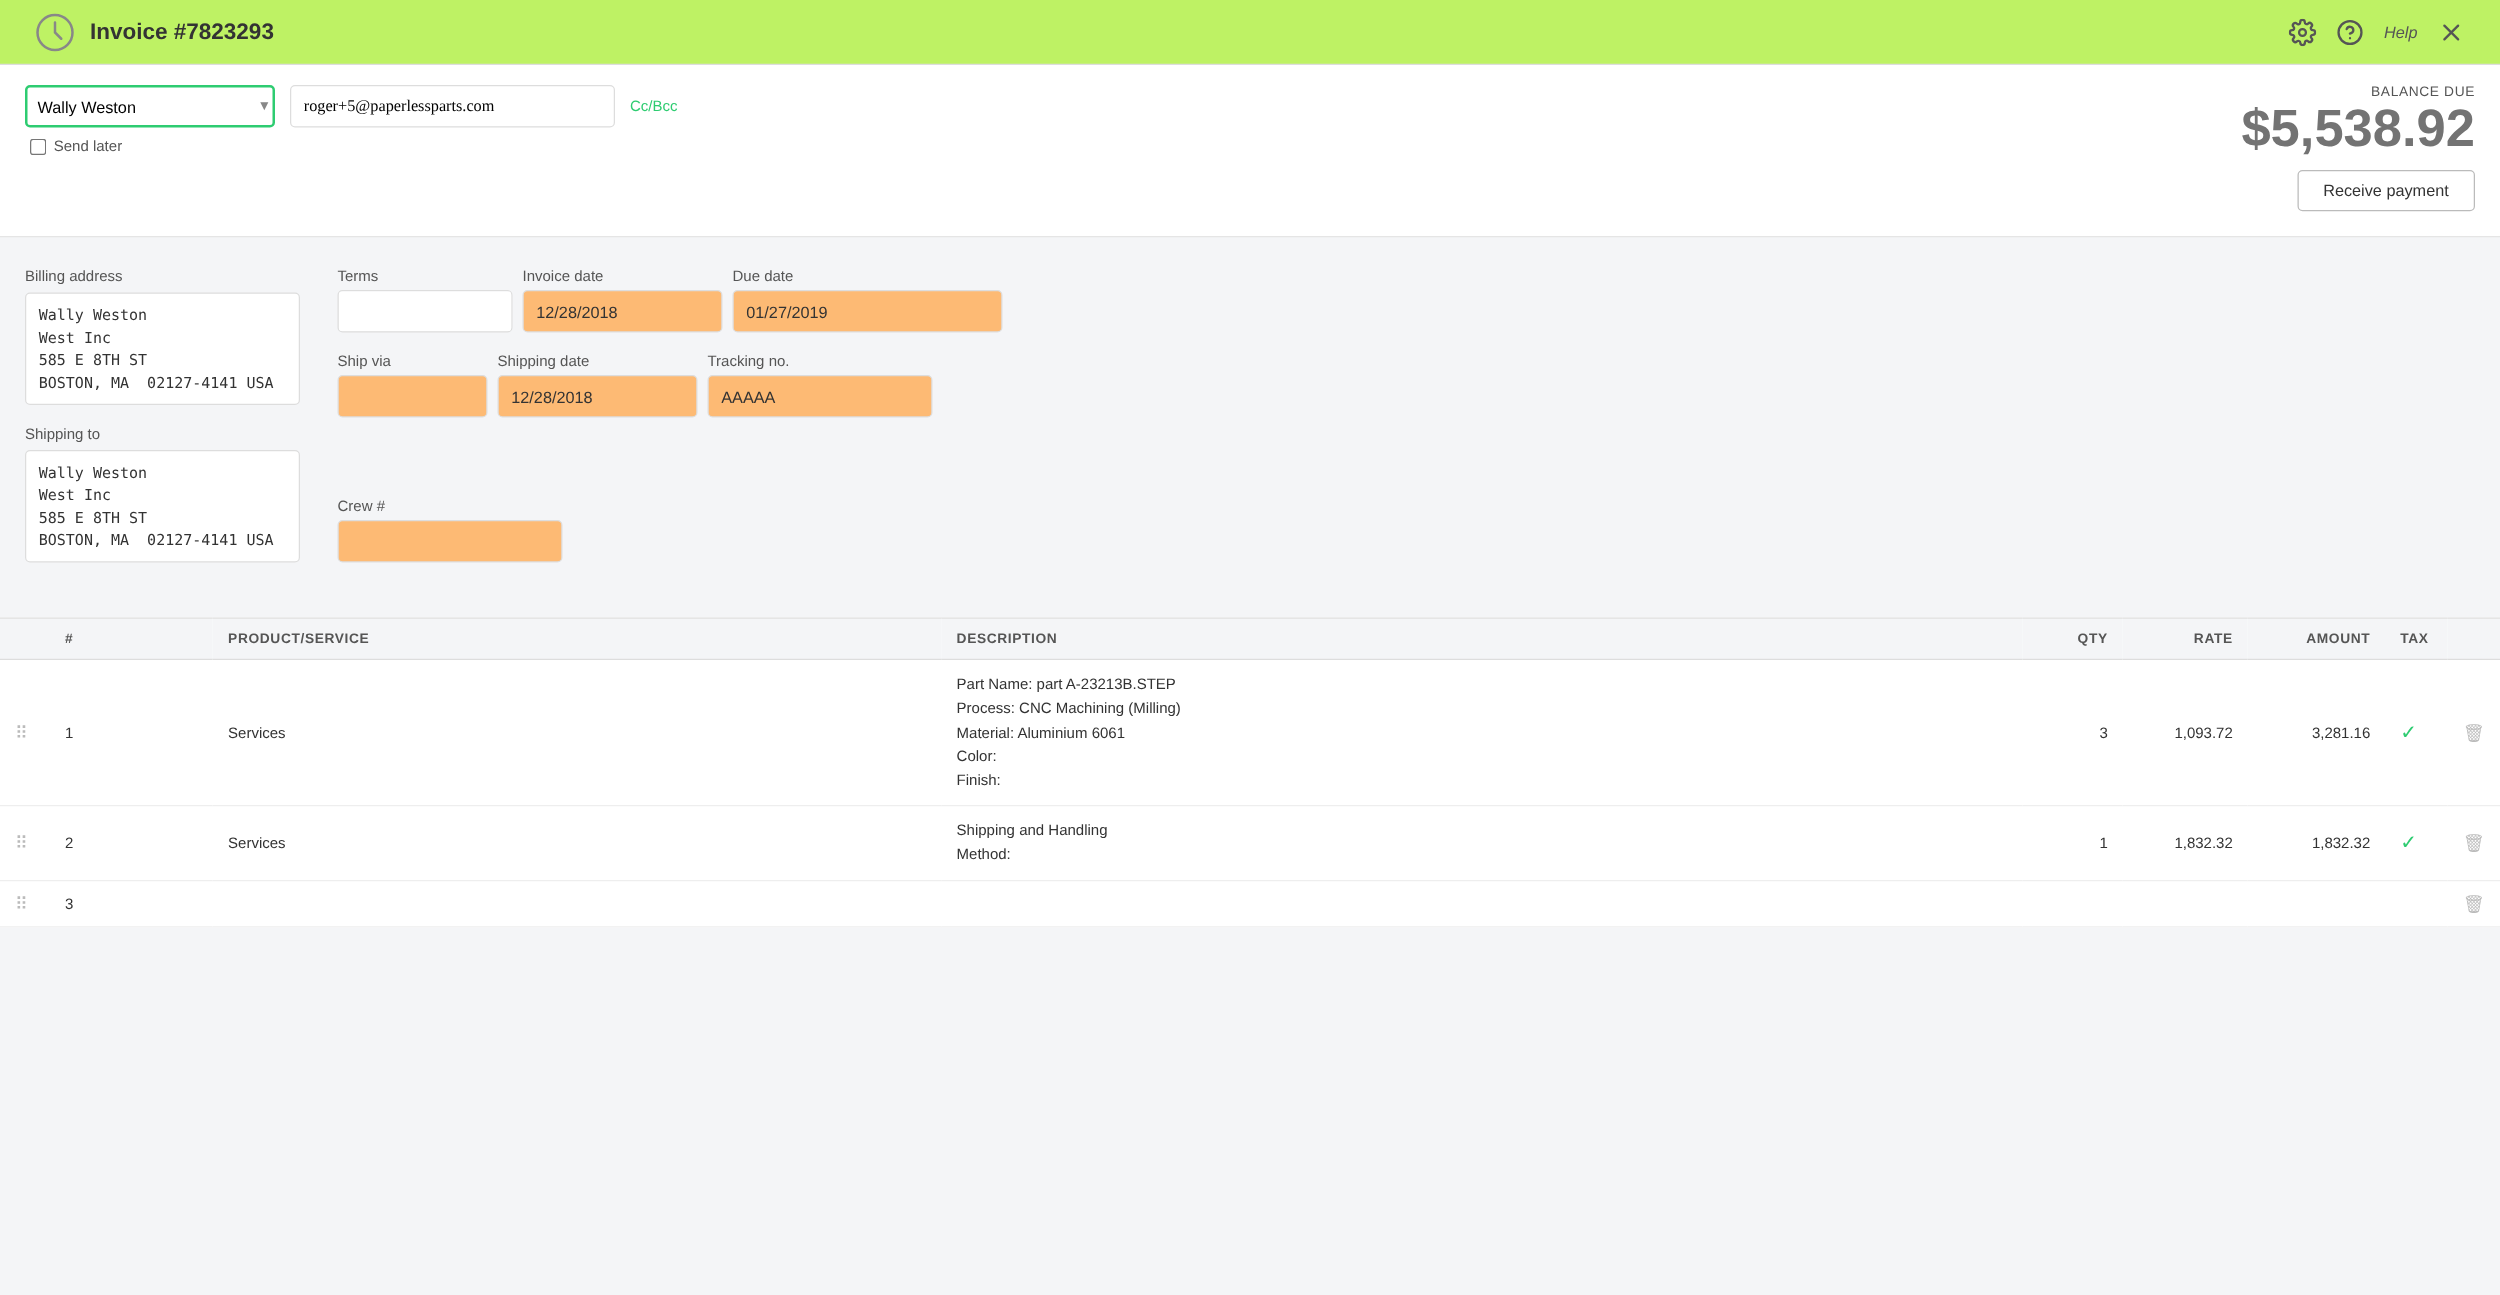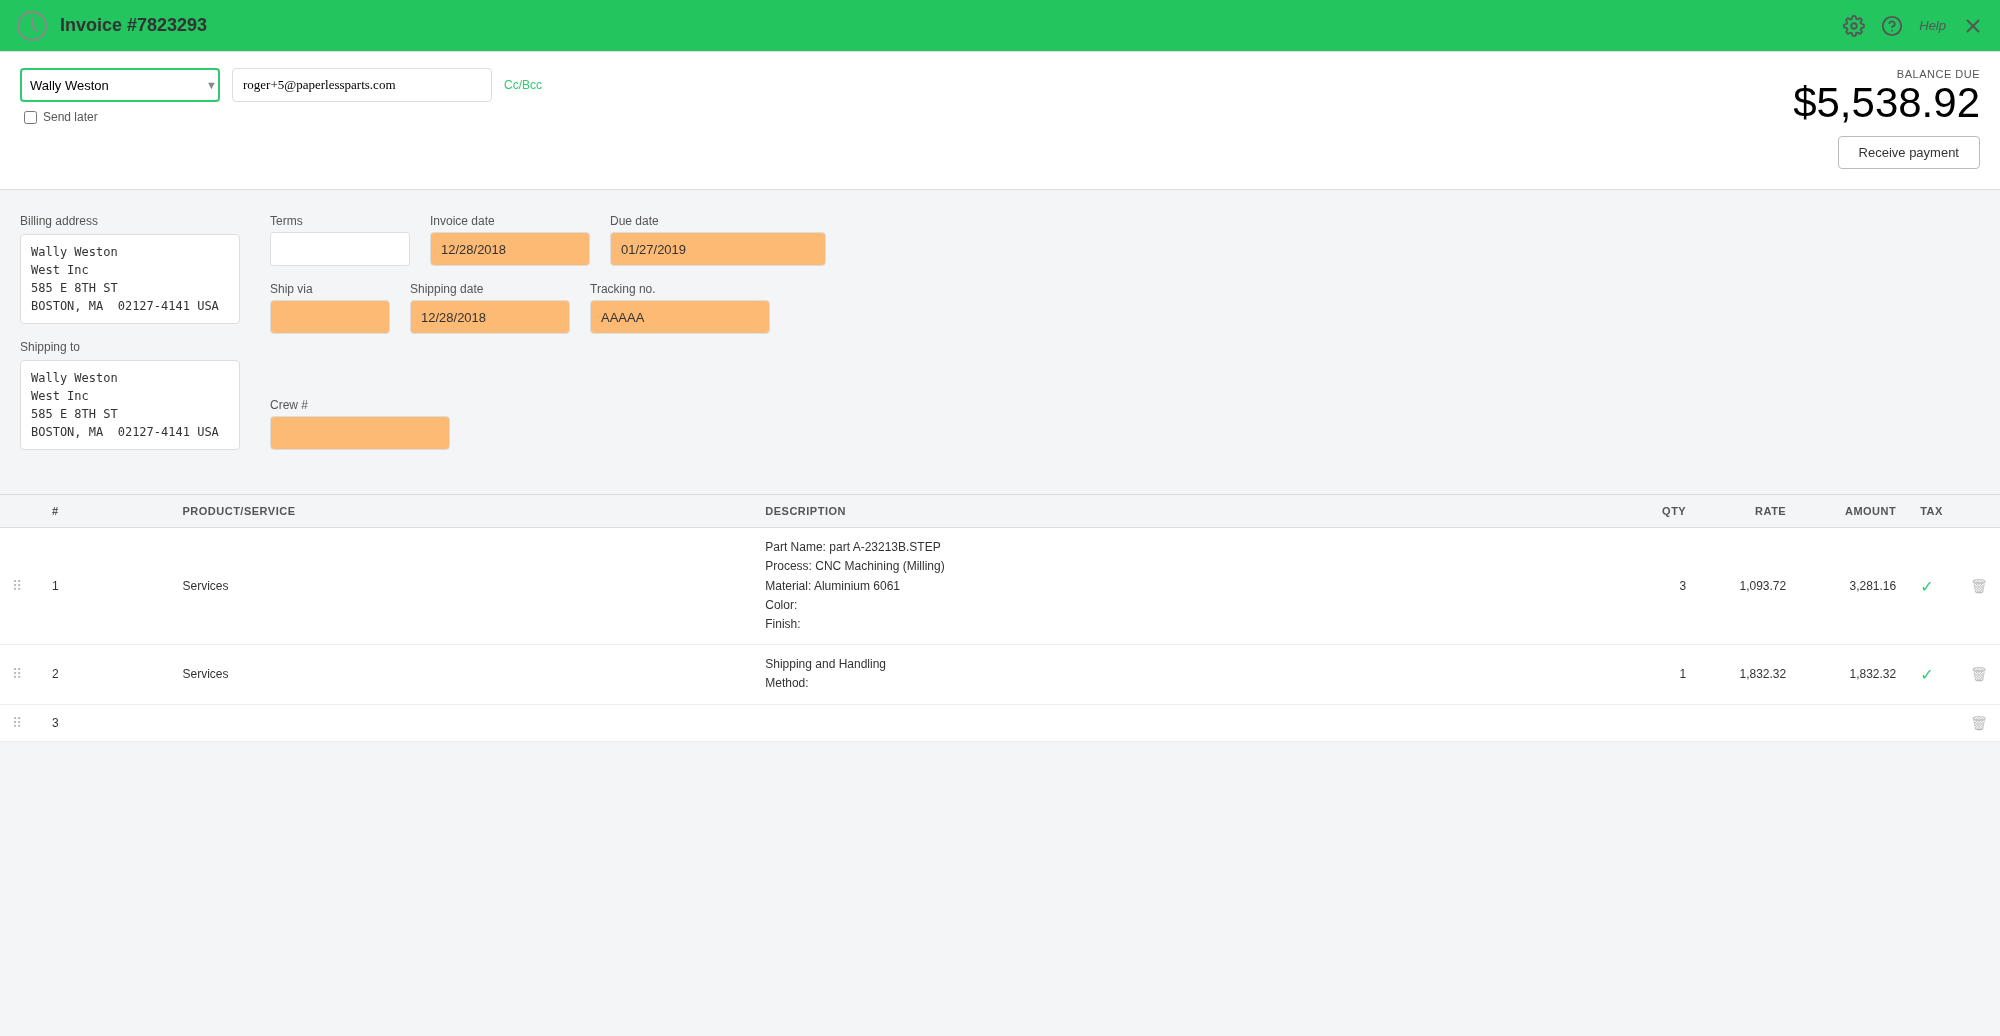--- a/index.html
+++ b/index.html
@@ -3,22 +3,22 @@
   <meta charset="utf-8">
   <style>
     * { box-sizing: border-box; margin: 0; padding: 0; }
     body { font-family: Arial, sans-serif; background: #f4f5f7; color: #333; font-size: 13px; }
 
     
     .header {
       display: flex;
       align-items: center;
       justify-content: space-between;
-      background: #22c55e;
-      padding: 0 16px;
+      background: #bef264;
+      padding: 0 28px;
       height: 52px;
       border-bottom: 1px solid #ddd;
       gap: 45px;
     }
     .header-left { display: flex; align-items: center; gap: 12px; }
     .header-title { font-size: 18px; font-weight: 600; color: #333; }
     .header-right { display: flex; align-items: center; gap: 16px; }
 
     
     .top-form {
@@ -71,38 +71,38 @@
       margin-left: 4px;
     }
     .send-later-row label { font-size: 12px; color: #555; cursor: pointer; }
     .cc-bcc { font-size: 12px; color: #2ecc71; cursor: pointer; margin-left: auto; }
 
     
     .balance-area {
       text-align: right;
     }
     .balance-label { font-size: 11px; color: #555; letter-spacing: 0.5px; text-transform: uppercase; }
-    .balance-amount { font-size: 42px; font-weight: 400; color: #000000; line-height: 1.1; }
+    .balance-amount { font-size: 42px; font-weight: 700; color: #737373; line-height: 1.1; }
     .receive-payment-btn {
       margin-top: 10px;
       border: 1px solid #bbb;
       background: #fff;
       padding: 8px 20px;
       border-radius: 4px;
       font-size: 13px;
       cursor: pointer;
       color: #333;
     }
 
     
     .form-fields {
       background: #f4f5f7;
       padding: 24px 20px;
     }
-    .form-row { display: flex; gap: 20px; margin-bottom: 20px; align-items: flex-end; }
+    .form-row { display: flex; gap: 8px; margin-bottom: 20px; align-items: flex-end; }
 
     .billing-section { display: flex; gap: 20px; margin-bottom: 20px; }
     .address-block { display: flex; flex-direction: column; }
     .address-label { font-size: 12px; color: #555; margin-bottom: 6px; }
     .address-textarea {
       border: 1px solid #ddd;
       border-radius: 4px;
       background: #fff;
       padding: 8px 10px;
       font-size: 12px;

